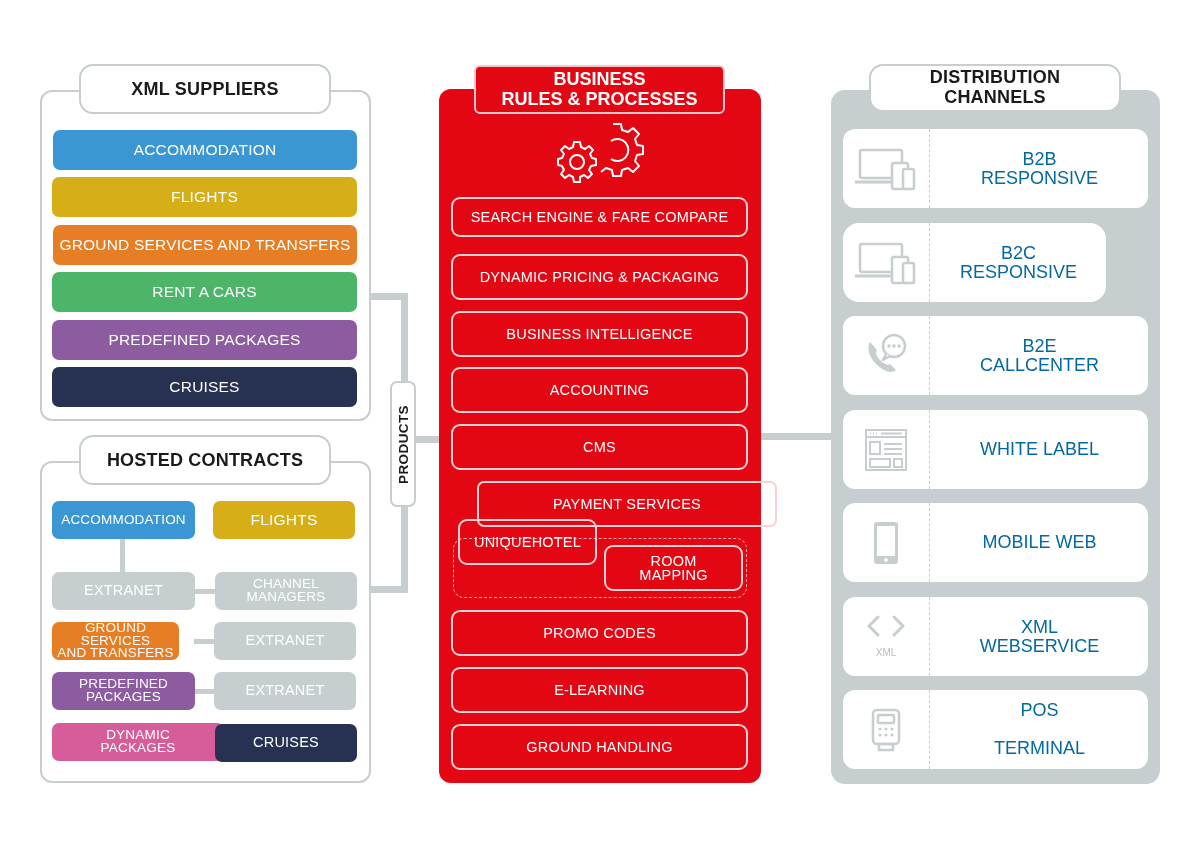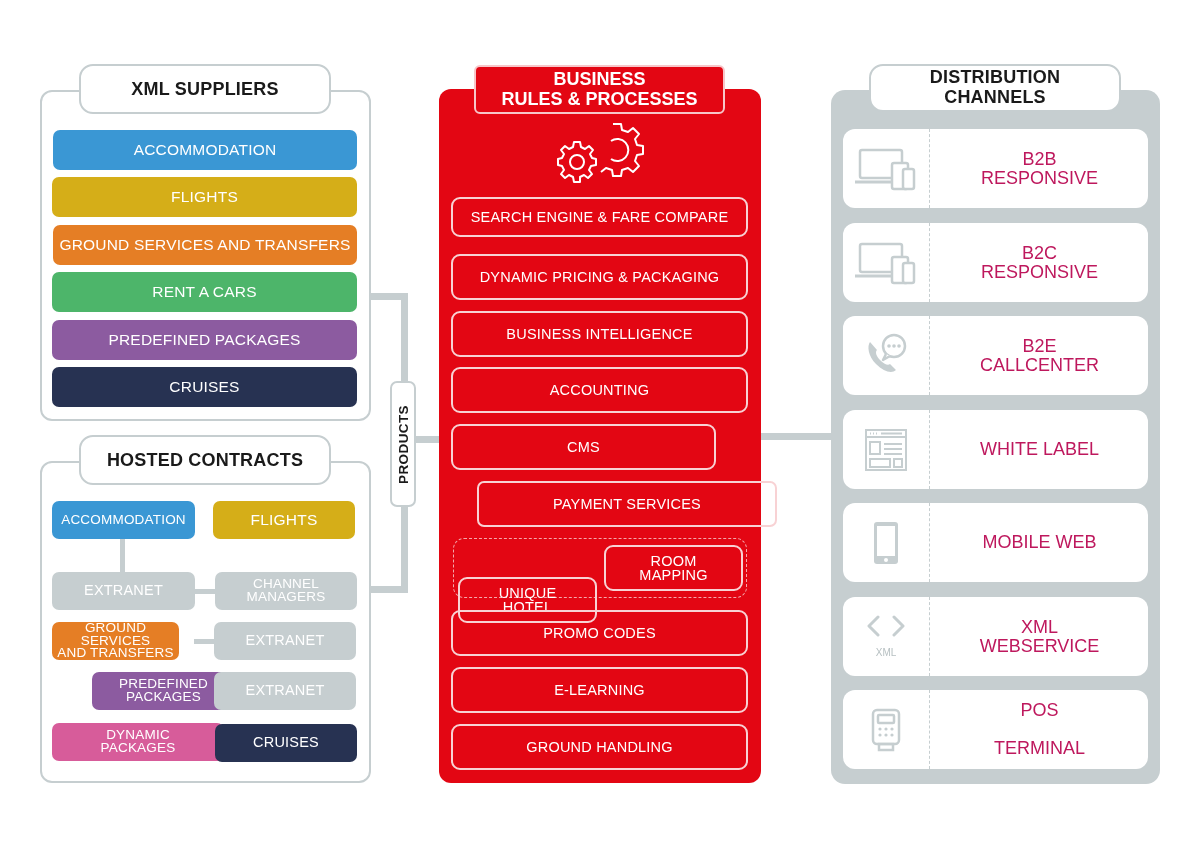--- a/index.html
+++ b/index.html
@@ -37,21 +37,21 @@
     }
     .red-dashed { border: 1.5px dashed #f4a7ab; border-radius: 11px; }
 
     
     .grey-panel { background: #c6ced0; border-radius: 14px; }
     .channel {
       background: #fff; border-radius: 12px;
     }
     .channel .icon-cell { position: absolute; left: 0; top: 0; width: 86px; height: 100%; display: flex; align-items: center; justify-content: center; }
     .channel .divider { position: absolute; left: 86px; top: 0; height: 100%; border-left: 1.5px dashed #c6ced0; }
-    .channel .label { position: absolute; left: 88px; right: 0; top: 0; height: 100%; color: #be185d; font-size: 18px; line-height: 1.05; }
+    .channel .label { position: absolute; left: 88px; right: 0; top: 0; height: 100%; color: #0369a1; font-size: 18px; line-height: 1.05; }
 
     .products-tag {
       background: #fff; border: 2px solid #c6ced0; border-radius: 7px;
     }
     .products-tag span {
       display: inline-block; transform: rotate(-90deg); white-space: nowrap;
       font-weight: bold; font-size: 13.5px; color: #1a1a1a; letter-spacing: 0.4px;
     }
   </style>
 </head>
@@ -113,21 +113,21 @@
 </div>
 
 <div class="abs pill small center" style="left:52px; top:622px; width:127px; height:38px; background:#e57e25; flex-direction:column;">
   <span>GROUND SERVICES</span>
   <span>AND TRANSFERS</span>
 </div>
 <div class="abs pill small center" style="left:214px; top:622px; width:142px; height:38px; background:#c6ced0; font-size:14.5px;">
     <span>EXTRANET</span>
   </div>
 
-<div class="abs pill small center" style="left:52px; top:672px; width:143px; height:38px; background:#8c5ba0; flex-direction:column;margin-left:40px;">
+<div class="abs pill small center" style="left:52px; top:672px; width:143px; height:38px; background:#8c5ba0; flex-direction:column;">
   <span>PREDEFINED</span>
   <span>PACKAGES</span>
 </div>
 <div class="abs pill small center" style="left:214px; top:672px; width:142px; height:38px; background:#c6ced0; font-size:14.5px;">
     <span>EXTRANET</span>
   </div>
 
 <div class="abs pill small center" style="left:52px; top:723px; width:172px; height:38px; background:#d75c9a; flex-direction:column;">
   <span>DYNAMIC</span>
   <span>PACKAGES</span>
@@ -162,29 +162,29 @@
   </div>
 <div class="abs red-item center" style="left:451px; top:254px; width:297px; height:46px;">
     <span>DYNAMIC PRICING &amp; PACKAGING</span>
   </div>
 <div class="abs red-item center" style="left:451px; top:311px; width:297px; height:46px;">
     <span>BUSINESS INTELLIGENCE</span>
   </div>
 <div class="abs red-item center" style="left:451px; top:367px; width:297px; height:46px;">
     <span>ACCOUNTING</span>
   </div>
-<div class="abs red-item center" style="left:451px; top:424px; width:265px; height:46px;">
+<div class="abs red-item center" style="left:451px; top:424px; width:297px; height:46px;">
     <span>CMS</span>
   </div>
 <div class="abs red-item center" style="left:477px; top:481px; width:300px; height:46px;border-radius:7px;">
     <span>PAYMENT SERVICES</span>
   </div>
 
 <div class="abs red-dashed" style="left:453px; top:538px; width:294px; height:60px;"></div>
-<div class="abs red-item center" style="left:458px; top:577px; width:139px; height:46px; flex-direction:column;justify-content:center;">
+<div class="abs red-item center" style="left:458px; top:519px; width:139px; height:46px; flex-direction:row;justify-content:center;">
   <span>UNIQUE</span>
   <span>HOTEL</span>
 </div>
 <div class="abs red-item center" style="left:604px; top:545px; width:139px; height:46px; flex-direction:column;">
   <span>ROOM</span>
   <span>MAPPING</span>
 </div>
 
 <div class="abs red-item center" style="left:451px; top:610px; width:297px; height:46px;">
     <span>PROMO CODES</span>
@@ -211,21 +211,21 @@
       <rect x="49" y="22" width="11" height="20" rx="2" fill="#fff"></rect>
     </svg>
   </div>
   <div class="divider"></div>
   <div class="label center" style="flex-direction:column;">
     <span>B2B</span>
     <span>RESPONSIVE</span>
   </div>
 </div>
 
-<div class="abs channel" style="left:843px; top:223px; width:305px; height:79px;">
+<div class="abs channel" style="left:843px; top:223px; width:263px; height:79px;border-radius:16px;">
   <div class="icon-cell">
     <svg width="64" height="44" viewBox="0 0 64 44" fill="none" stroke="#c6ced0" stroke-width="2.5">
       <rect x="6" y="3" width="42" height="28" rx="2"></rect>
       <path d="M1,35 L40,35" stroke-width="3"></path>
       <rect x="38" y="16" width="16" height="26" rx="2" fill="#fff"></rect>
       <rect x="49" y="22" width="11" height="20" rx="2" fill="#fff"></rect>
     </svg>
   </div>
   <div class="divider"></div>
   <div class="label center" style="flex-direction:column;">

